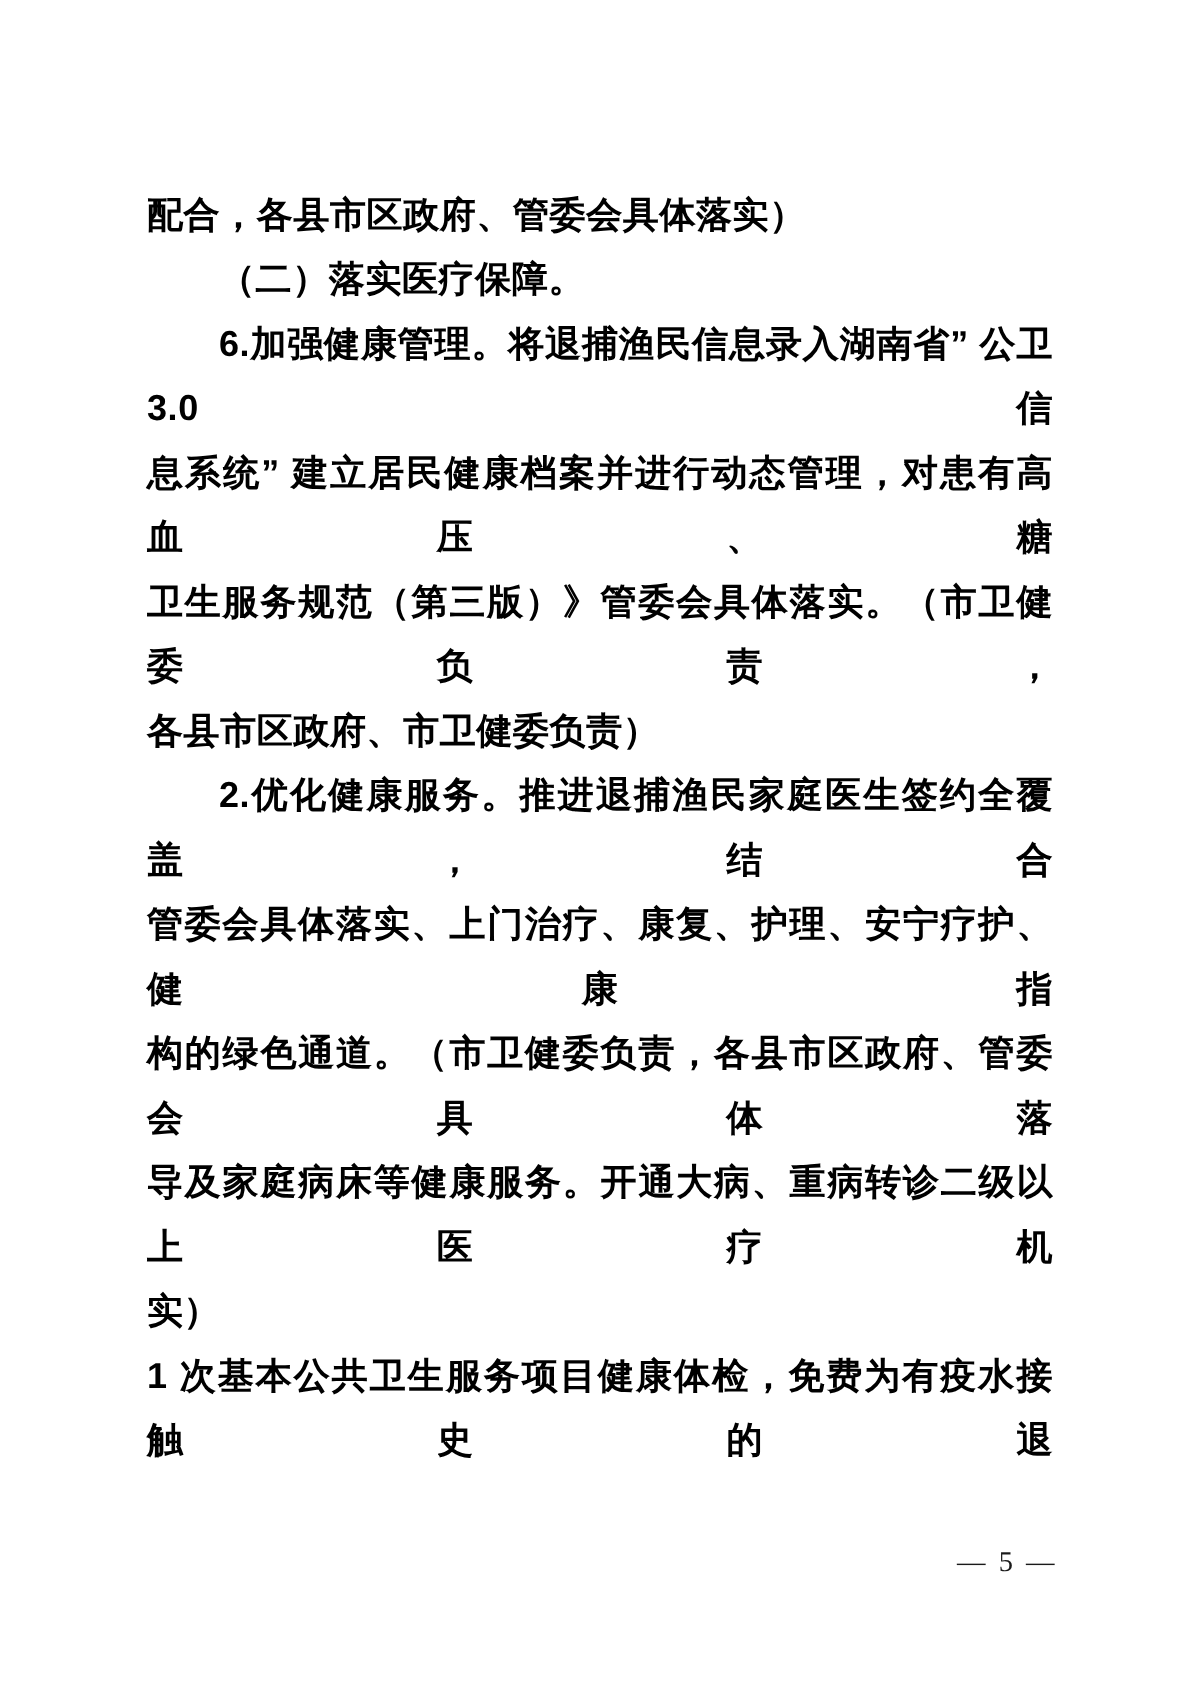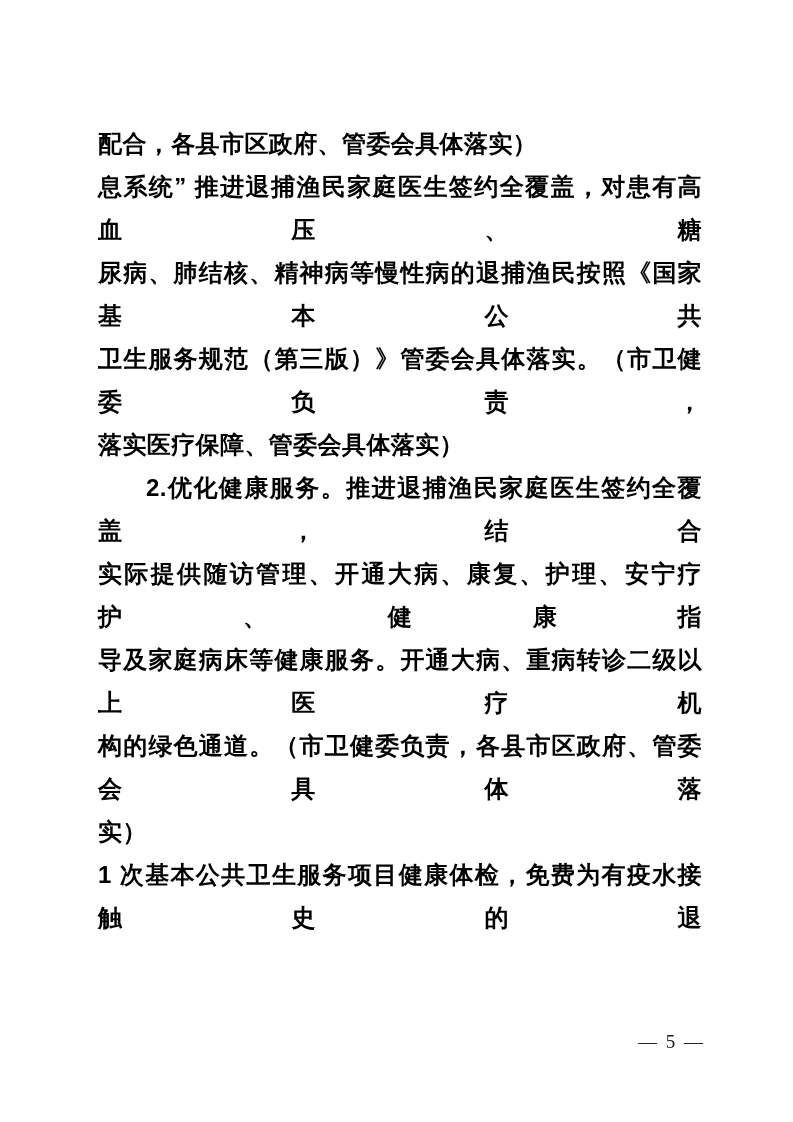--- a/index.html
+++ b/index.html
@@ -57,27 +57,28 @@
     letter-spacing: 2px;
     color: #1a1a1a;
   }
 </style>
 </head>
 <body>
 
 <div class="page">
   <div class="text-block">
     <p class="line">配合，各县市区政府、管委会具体落实）</p>
-    <p class="line jf">息系统” 推进退捕渔民家庭医生签约全覆盖，对患有高血压、糖</p>
-    <p class="line jf">尿病、肺结核、精神病等慢性病的退捕渔民按照《国家基本公共</p>
+    <p class="line indent">（二）落实医疗保障。</p>
+    <p class="line indent jf">6.加强健康管理。将退捕渔民信息录入湖南省” 公卫 3.0 信</p>
+    <p class="line jf">息系统” 建立居民健康档案并进行动态管理，对患有高血压、糖</p>
     <p class="line jf">卫生服务规范（第三版）》管委会具体落实。（市卫健委负责，</p>
-    <p class="line">落实医疗保障、管委会具体落实）</p>
+    <p class="line">各县市区政府、市卫健委负责）</p>
     <p class="line indent jf">2.优化健康服务。推进退捕渔民家庭医生签约全覆盖，结合</p>
-    <p class="line jf">实际提供随访管理、开通大病、康复、护理、安宁疗护、健康指</p>
+    <p class="line jf">管委会具体落实、上门治疗、康复、护理、安宁疗护、健康指</p>
+    <p class="line jf">构的绿色通道。（市卫健委负责，各县市区政府、管委会具体落</p>
     <p class="line jf">导及家庭病床等健康服务。开通大病、重病转诊二级以上医疗机</p>
-    <p class="line jf">构的绿色通道。（市卫健委负责，各县市区政府、管委会具体落</p>
     <p class="line">实）</p>
     <p class="line jf">1 次基本公共卫生服务项目健康体检，免费为有疫水接触史的退</p>
 
   </div>
 
   <div class="page-number">— 5 —</div>
 </div>
 
 </body></html>

